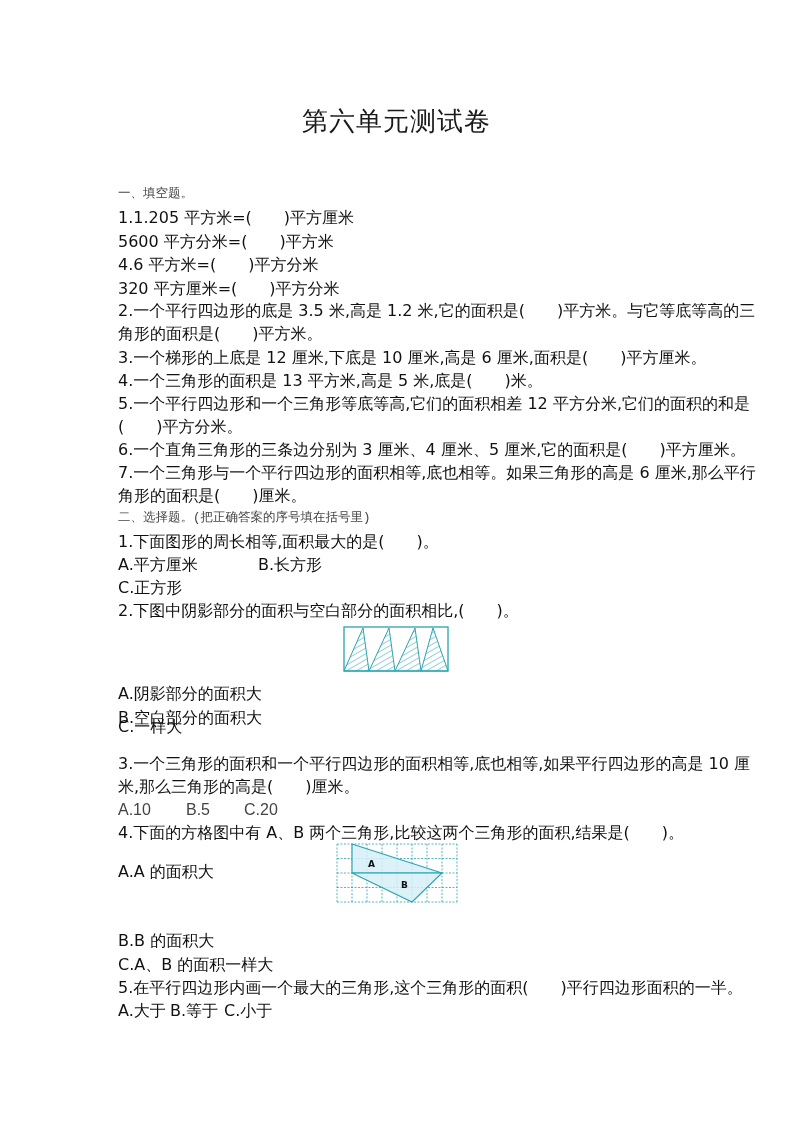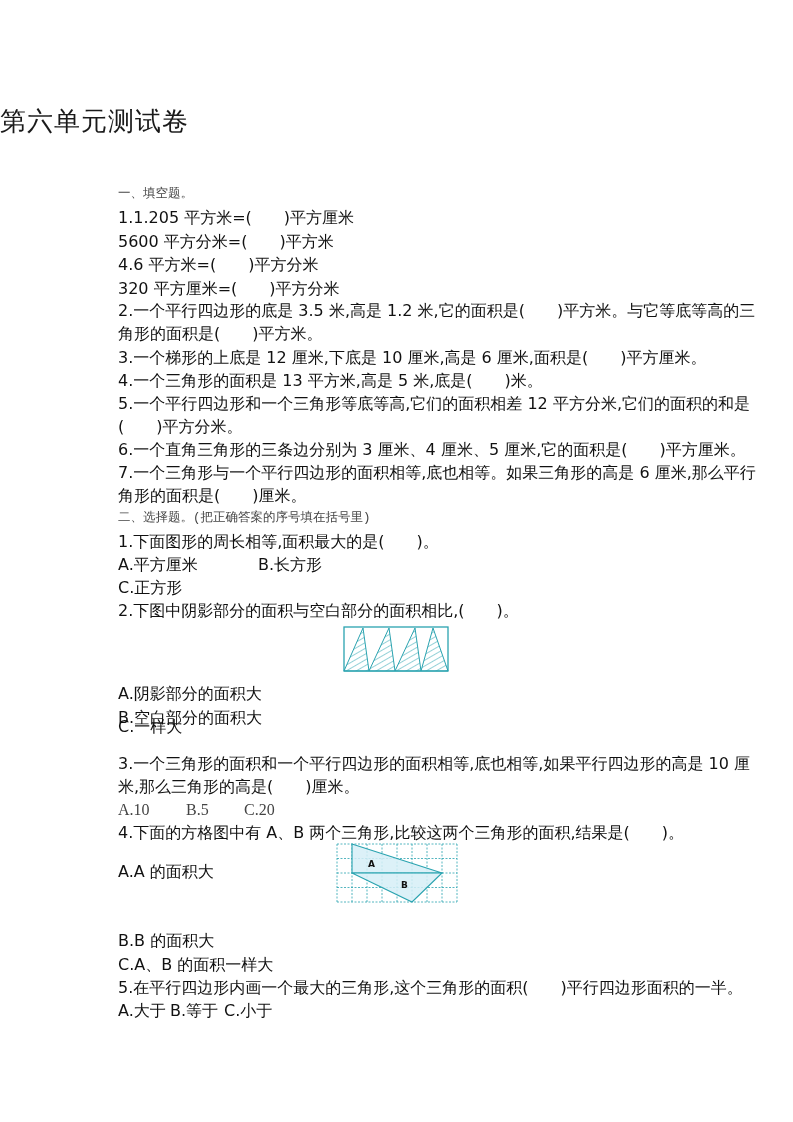--- a/index.html
+++ b/index.html
@@ -1,22 +1,22 @@
 <!DOCTYPE html>
 <html><head>
 <meta charset="utf-8">
 <style>
   html, body { margin: 0; padding: 0; background: #ffffff; }
   body { width: 793px; height: 1122px; position: relative; overflow: hidden;
          font-family: "DejaVu Sans", sans-serif; color: #111; }
-  .title { position: absolute; top: 104px; left: 0; width: 793px; 
+  .title { position: absolute; top: 104px; left: 0; width: 793px; text-align: center;
            font-family: "DejaVu Serif", serif; font-size: 26px; letter-spacing: 1px; color: #1a1a1a; }
   .line { position: absolute; left: 118px; font-size: 16px; line-height: 16px; white-space: nowrap; color: #111; }
   .line.sec { color: #444; font-family: Liberation Mono, monospace; font-size: 12.5px; }
-  .num { font-family: Liberation Serif, serif; color: #444; }
+  .num { font-family: Liberation Sans, sans-serif; color: #444; }
   .fig { position: absolute; }
 </style>
 </head>
 <body>
 
 <div class="title">第六单元测试卷</div>
 
 <div class="line sec" style="top:186px">一、填空题。</div>
 <div class="line" style="top:210px">1.1.205 平方米=(　　)平方厘米</div>
 <div class="line" style="top:234px">5600 平方分米=(　　)平方米</div>

